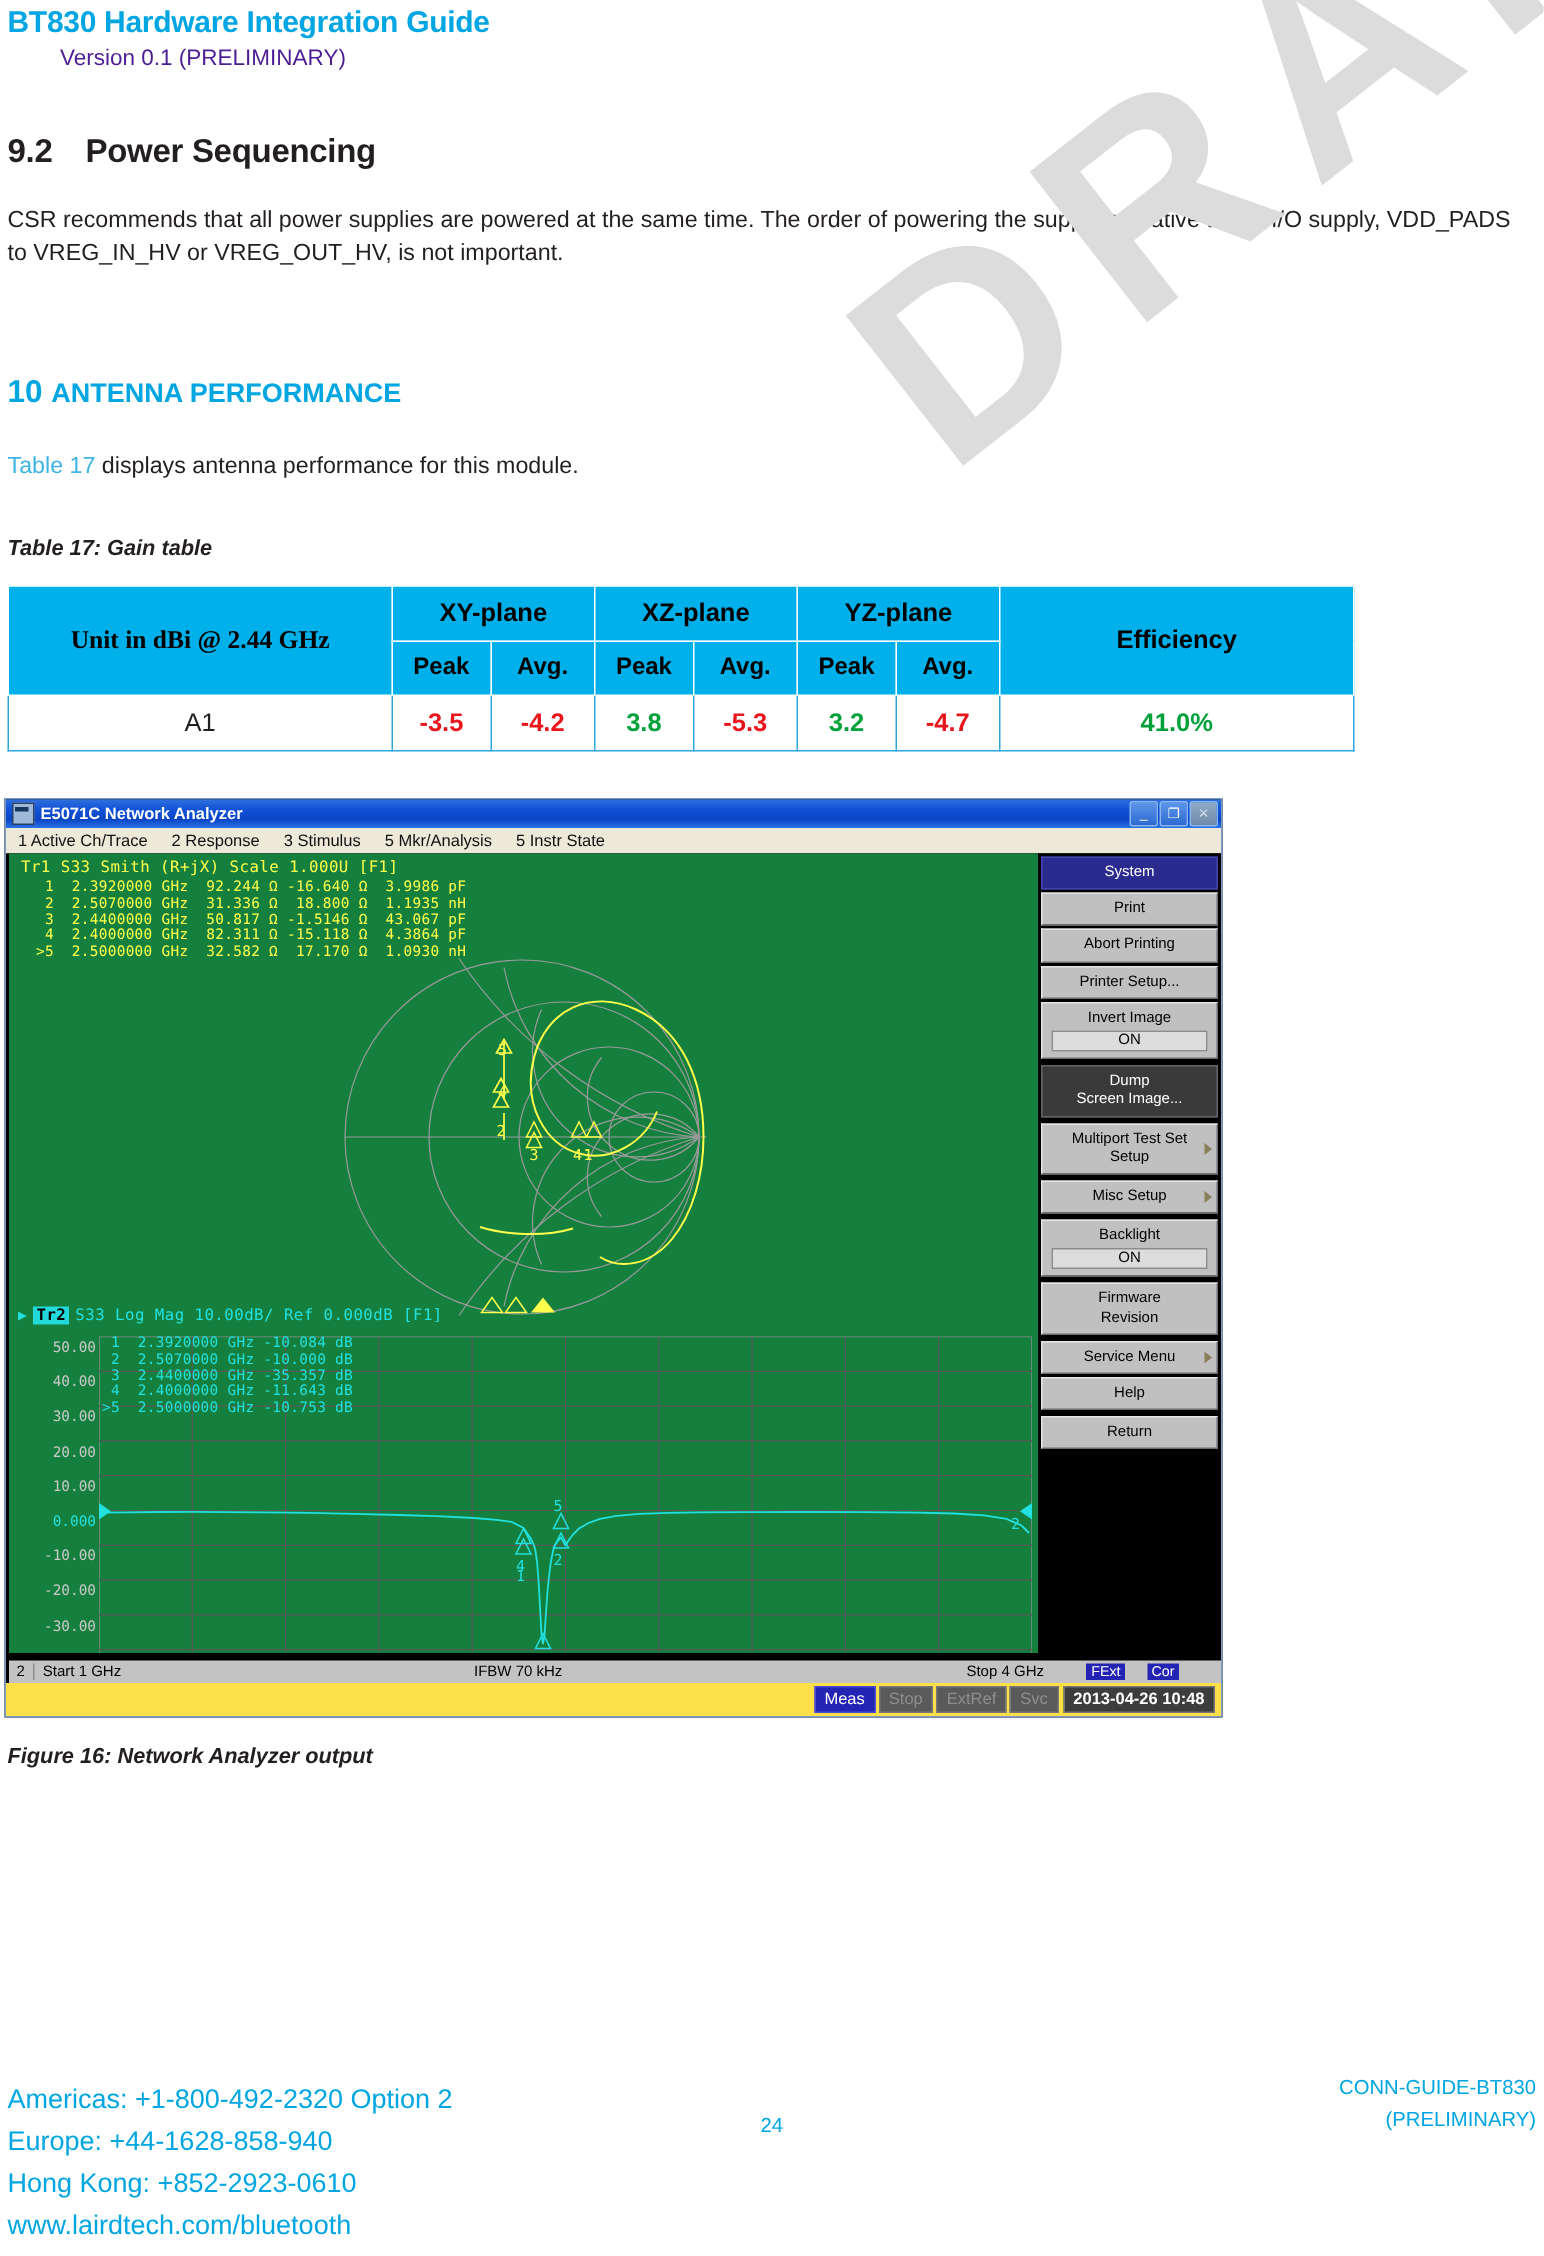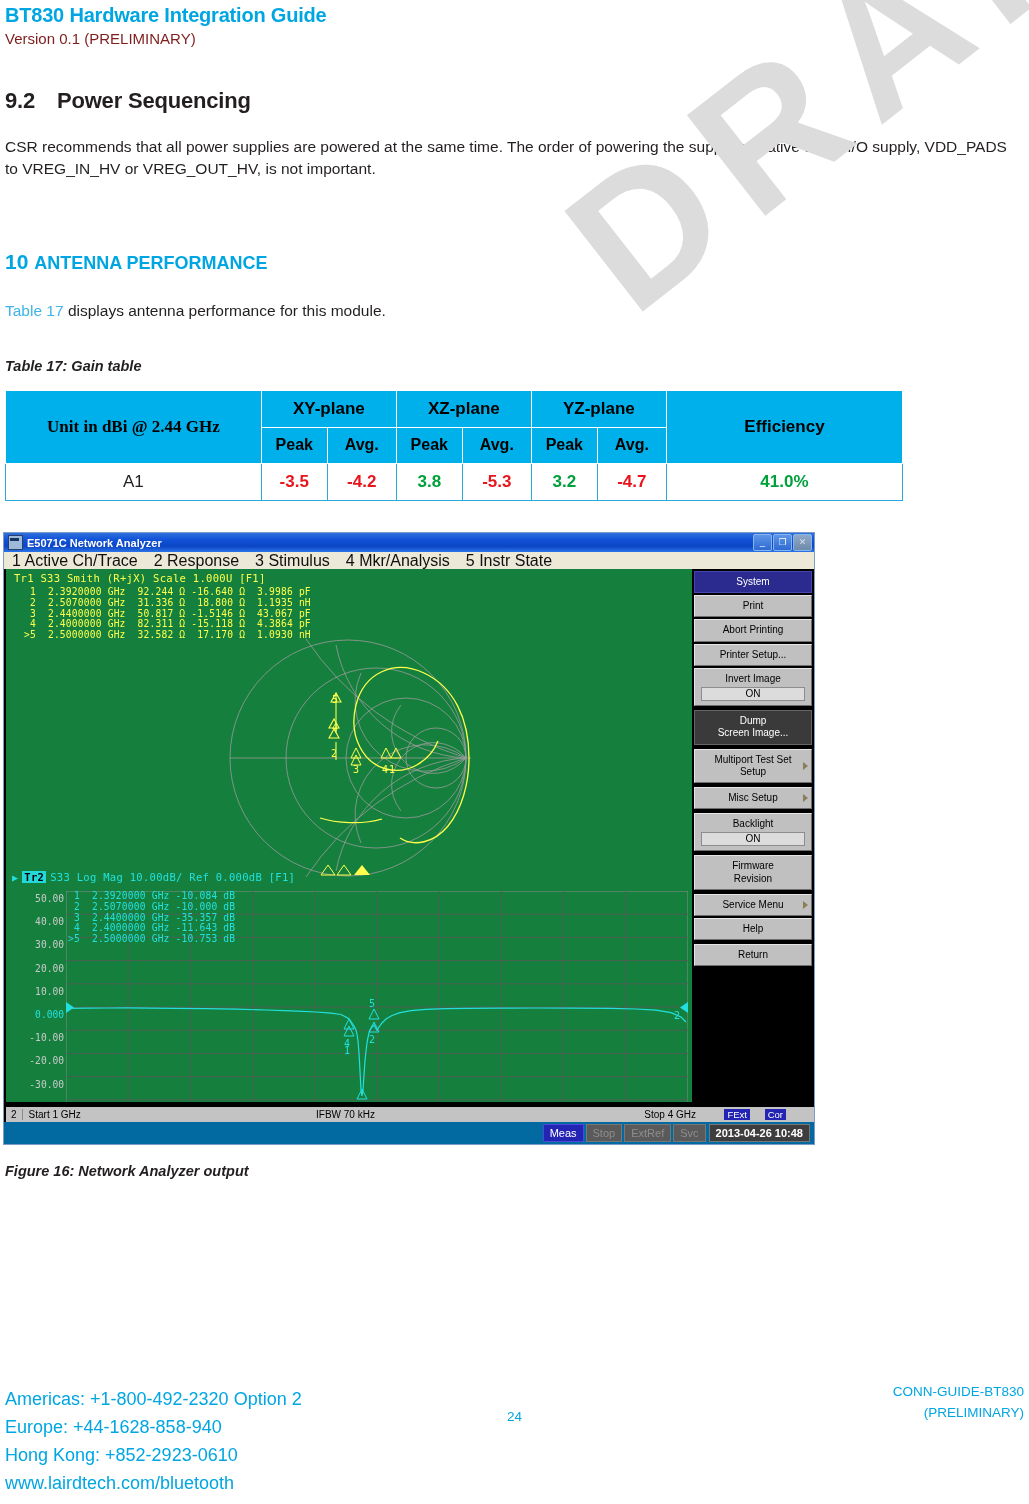--- a/index.html
+++ b/index.html
@@ -26,21 +26,21 @@
     color:#dcdcdc;
     white-space:nowrap;
     line-height:0.95;
   }
 
   
   .doc-header{position:absolute;left:5px;top:4px;width:1010px;z-index:10;}
   .doc-title{
     font-size:20px;font-weight:700;color:#00a6e2;letter-spacing:-0.2px;line-height:1.1;
   }
-  .doc-version{font-size:15px;color:#7f1d1d;line-height:1.4;margin-top:2px;}
+  .doc-version{font-size:15px;color:#4c1d95;line-height:1.4;margin-top:2px;margin-left:35px;}
 
   
   .h2{
     position:absolute;left:5px;top:88px;font-size:22px;font-weight:700;color:#231f20;
     letter-spacing:-0.2px;
   }
   .h2 .num{display:inline-block;width:52px;}
   .para1{
     position:absolute;left:5px;top:136px;width:1012px;font-size:15.5px;line-height:1.45;color:#231f20;
   }
@@ -105,21 +105,21 @@
   }
   .wbtn{
     width:17px;height:15px;margin-left:1px;border:1px solid #87b6ee;border-radius:2px;
     background:linear-gradient(to bottom,#5d96e8,#2e6ad2);
     color:#fff;font-family:"Liberation Sans",sans-serif;font-size:9px;
     display:flex;align-items:center;justify-content:center;line-height:1;
   }
   .wbtn.close{background:linear-gradient(to bottom,#8fa9c8,#6f89aa);color:#d6dee8;}
   #vna-menubar{
     height:17px;background:#ece9d8;display:flex;align-items:center;gap:16px;
-    padding-left:8px;font-family:"Liberation Sans",sans-serif;font-size:16px;color:#101010;
+    padding-left:8px;font-family:"Liberation Sans",sans-serif;font-size:11px;color:#101010;
   }
   #vna-body{
     position:absolute;left:0;top:36px;right:0;bottom:0;background:#000;
   }
   #vna-screen{
     position:absolute;left:2px;top:0;width:686px;bottom:42px;background:#15803d;overflow:hidden;
   }
 
   
   .tr-head{
@@ -156,21 +156,21 @@
   #vna-info .ch{padding:0 5px;border-right:1px solid #8a8a8a;}
   #vna-info .start{padding-left:6px;text-align:right;}
   #vna-info .ifbw{position:absolute;left:310px;}
   #vna-info .stop{position:absolute;right:118px;}
   #vna-info .badge{
     position:absolute;background:#2424b4;color:#fff;padding:0 3px;font-size:9.5px;
   }
   #vna-info .b1{right:64px;}
   #vna-info .b2{right:28px;}
   #vna-status{
-    position:absolute;left:0;right:0;bottom:0;height:22px;background:#0369a1;
+    position:absolute;left:0;right:0;bottom:0;height:22px;background:#fde047;
     display:flex;align-items:center;justify-content:flex-end;
     font-family:"Liberation Sans",sans-serif;font-size:11px;
   }
   #vna-status .seg{
     padding:2px 6px;margin-left:2px;color:#8e8e8e;background:#5a5a5a;border:1px solid #777;
   }
   #vna-status .seg.on{background:#2424b4;color:#fff;border-color:#4a4ad8;}
   #vna-status .dt{
     padding:2px 6px;margin-left:3px;margin-right:4px;color:#fff;background:#3d3d3d;
     border:1px solid #777;font-weight:700;
@@ -275,21 +275,21 @@
       <span class="ttl">E5071C Network Analyzer</span>
       <span class="wbtn">_</span>
       <span class="wbtn">❐</span>
       <span class="wbtn close">✕</span>
     </div>
 
     <div id="vna-menubar">
       <span>1 Active Ch/Trace</span>
       <span>2 Response</span>
       <span>3 Stimulus</span>
-      <span>4 Mkr/Analysis</span>
+      <span>5 Mkr/Analysis</span>
       <span>5 Instr State</span>
     </div>
 
     <div id="vna-body">
 
       <div id="vna-screen">
 
         <div class="tr-head">Tr1 S33 Smith (R+jX) Scale 1.000U [F1]</div>
 
         <div class="mk-table"><span> 1  2.3920000 GHz  92.244 Ω -16.640 Ω  3.9986 pF</span>

